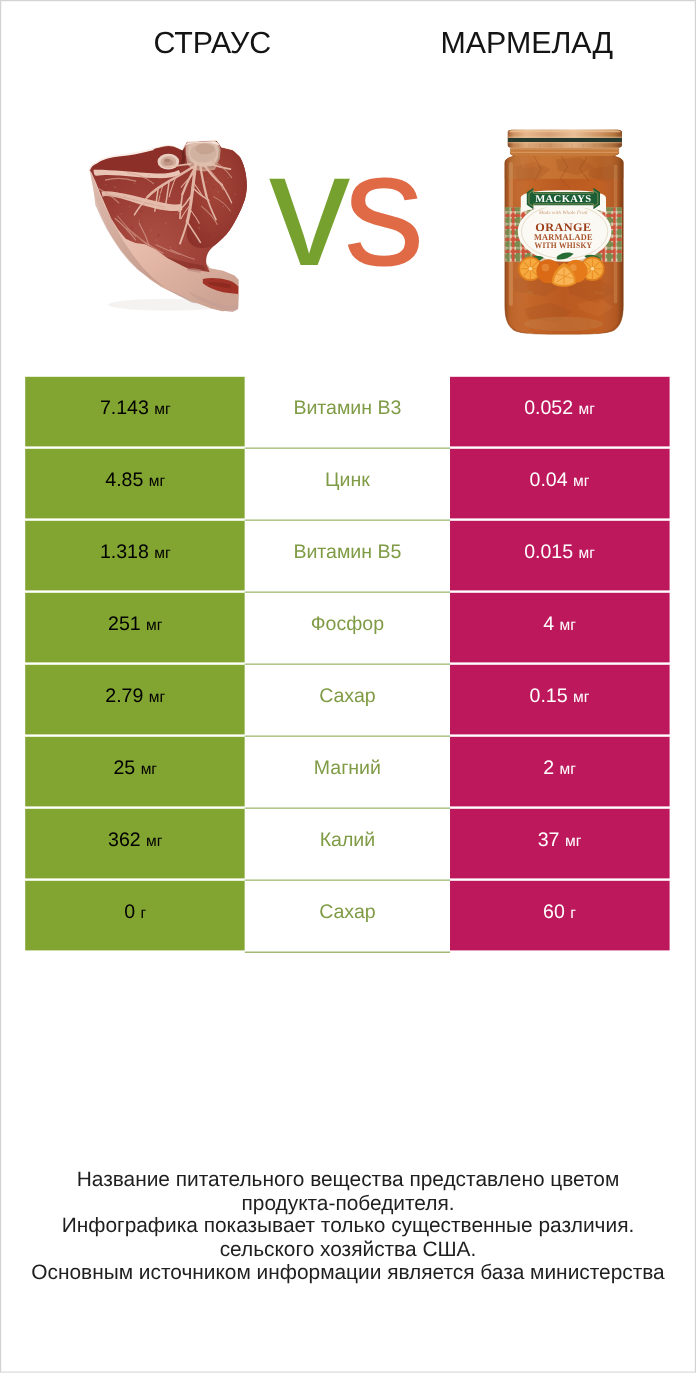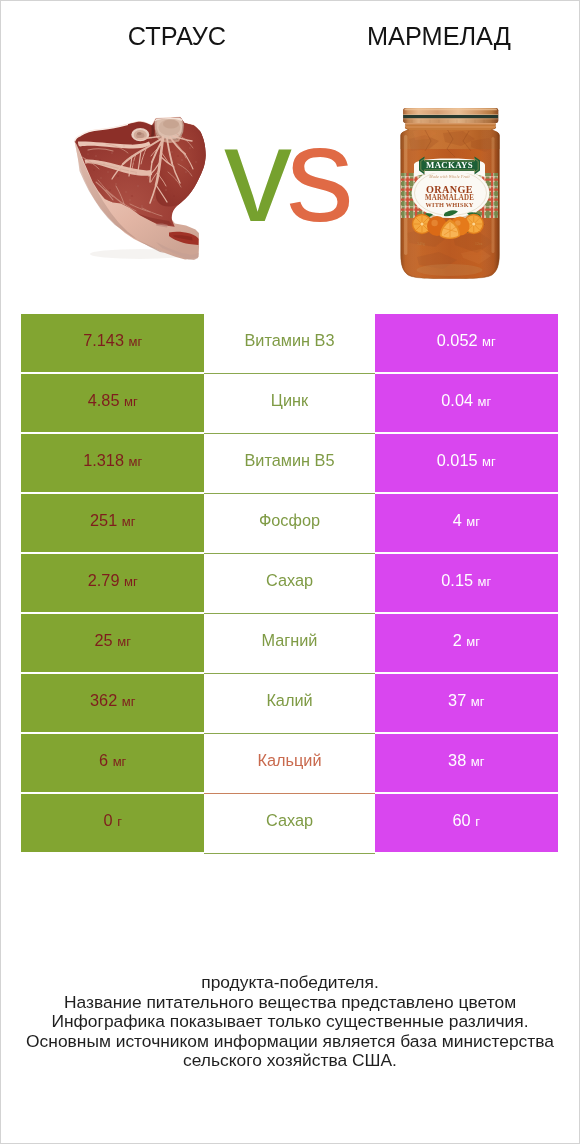--- a/index.html
+++ b/index.html
@@ -12,27 +12,27 @@
   #page{position:relative;width:578px;height:1142px;border:1px solid #d3d3d3;background:#fff;overflow:hidden;}
   .hdr{position:absolute;left:0;top:0;width:578px;height:296px;}
   .title{position:absolute;top:21px;font-size:25.3px;color:#141414;text-align:center;white-space:nowrap;line-height:29px;}
   #t-left{left:25px;width:200px;text-align:right;}
   #t-right{left:338px;width:200px;}
   #vs{position:absolute;left:-4px;top:105px;width:578px;text-align:center;font-size:136px;line-height:136px;letter-spacing:-6px;font-weight:400;}
   #vs .v{color:#76a12e;}
   #vs .s{color:#e06a45;}
 
   #meat{position:absolute;left:67px;top:111px;width:152px;height:152px;}
-  #jar{position:absolute;left:398px;top:106px;width:101px;height:172px;}
+  #jar{position:absolute;left:418px;top:106px;width:101px;height:172px;}
 
   table.cmp{position:absolute;left:20px;top:311px;border-collapse:separate;border-spacing:0 2px;width:537px;table-layout:fixed;}
   table.cmp td{height:58px;line-height:1;padding:0 0 6px 0;text-align:center;vertical-align:middle;font-size:16.3px;box-sizing:border-box;}
   table.cmp tr{height:58px;}
-  td.l{width:179px;background:#82a531;color:#7f1d1d;}
-  td.r{width:179px;background:#d946ef;color:#ffffff;}
+  td.l{width:179px;background:#82a531;color:#000000;}
+  td.r{width:179px;background:#be185d;color:#ffffff;}
   td.m{width:166px;background:#fff;border:0;color:#7f9b45;position:relative;}
   td.m::after{content:"";position:absolute;left:0;right:0;bottom:-2px;height:1px;background:#8ba84f;}
   td.m.red{color:#c96a4e;}
   td.m.red::after{background:#c9825f;}
   .u{font-size:13px;}
 
   #foot{position:absolute;left:0;top:972px;width:578px;text-align:center;font-size:17.4px;line-height:19.5px;color:#1f1f1f;}
 </style>
 </head>
 <body>
@@ -466,32 +466,27 @@
           <td class="l"><span>25</span> <span class="u">мг</span></td>
           <td class="m"><span>Магний</span></td>
           <td class="r"><span>2</span> <span class="u">мг</span></td>
         </tr>
         <tr>
           <td class="l"><span>362</span> <span class="u">мг</span></td>
           <td class="m"><span>Калий</span></td>
           <td class="r"><span>37</span> <span class="u">мг</span></td>
         </tr>
         <tr>
-          <td class="l"><span>6</span> <span class="u">мг</span></td>
-          <td class="m red"><span>Кальций</span></td>
-          <td class="r"><span>38</span> <span class="u">мг</span></td>
-        </tr>
-        <tr>
           <td class="l"><span>0</span> <span class="u">г</span></td>
           <td class="m"><span>Сахар</span></td>
           <td class="r"><span>60</span> <span class="u">г</span></td>
         </tr>
       </tbody>
     </table>
 
   <div id="foot">
+      <div>Название питательного вещества представлено цветом</div>
       <div>продукта-победителя.</div>
-      <div>Название питательного вещества представлено цветом</div>
       <div>Инфографика показывает только существенные различия.</div>
+      <div>сельского хозяйства США.</div>
       <div>Основным источником информации является база министерства</div>
-      <div>сельского хозяйства США.</div>
     </div>
 </div>
 
 </body></html>

